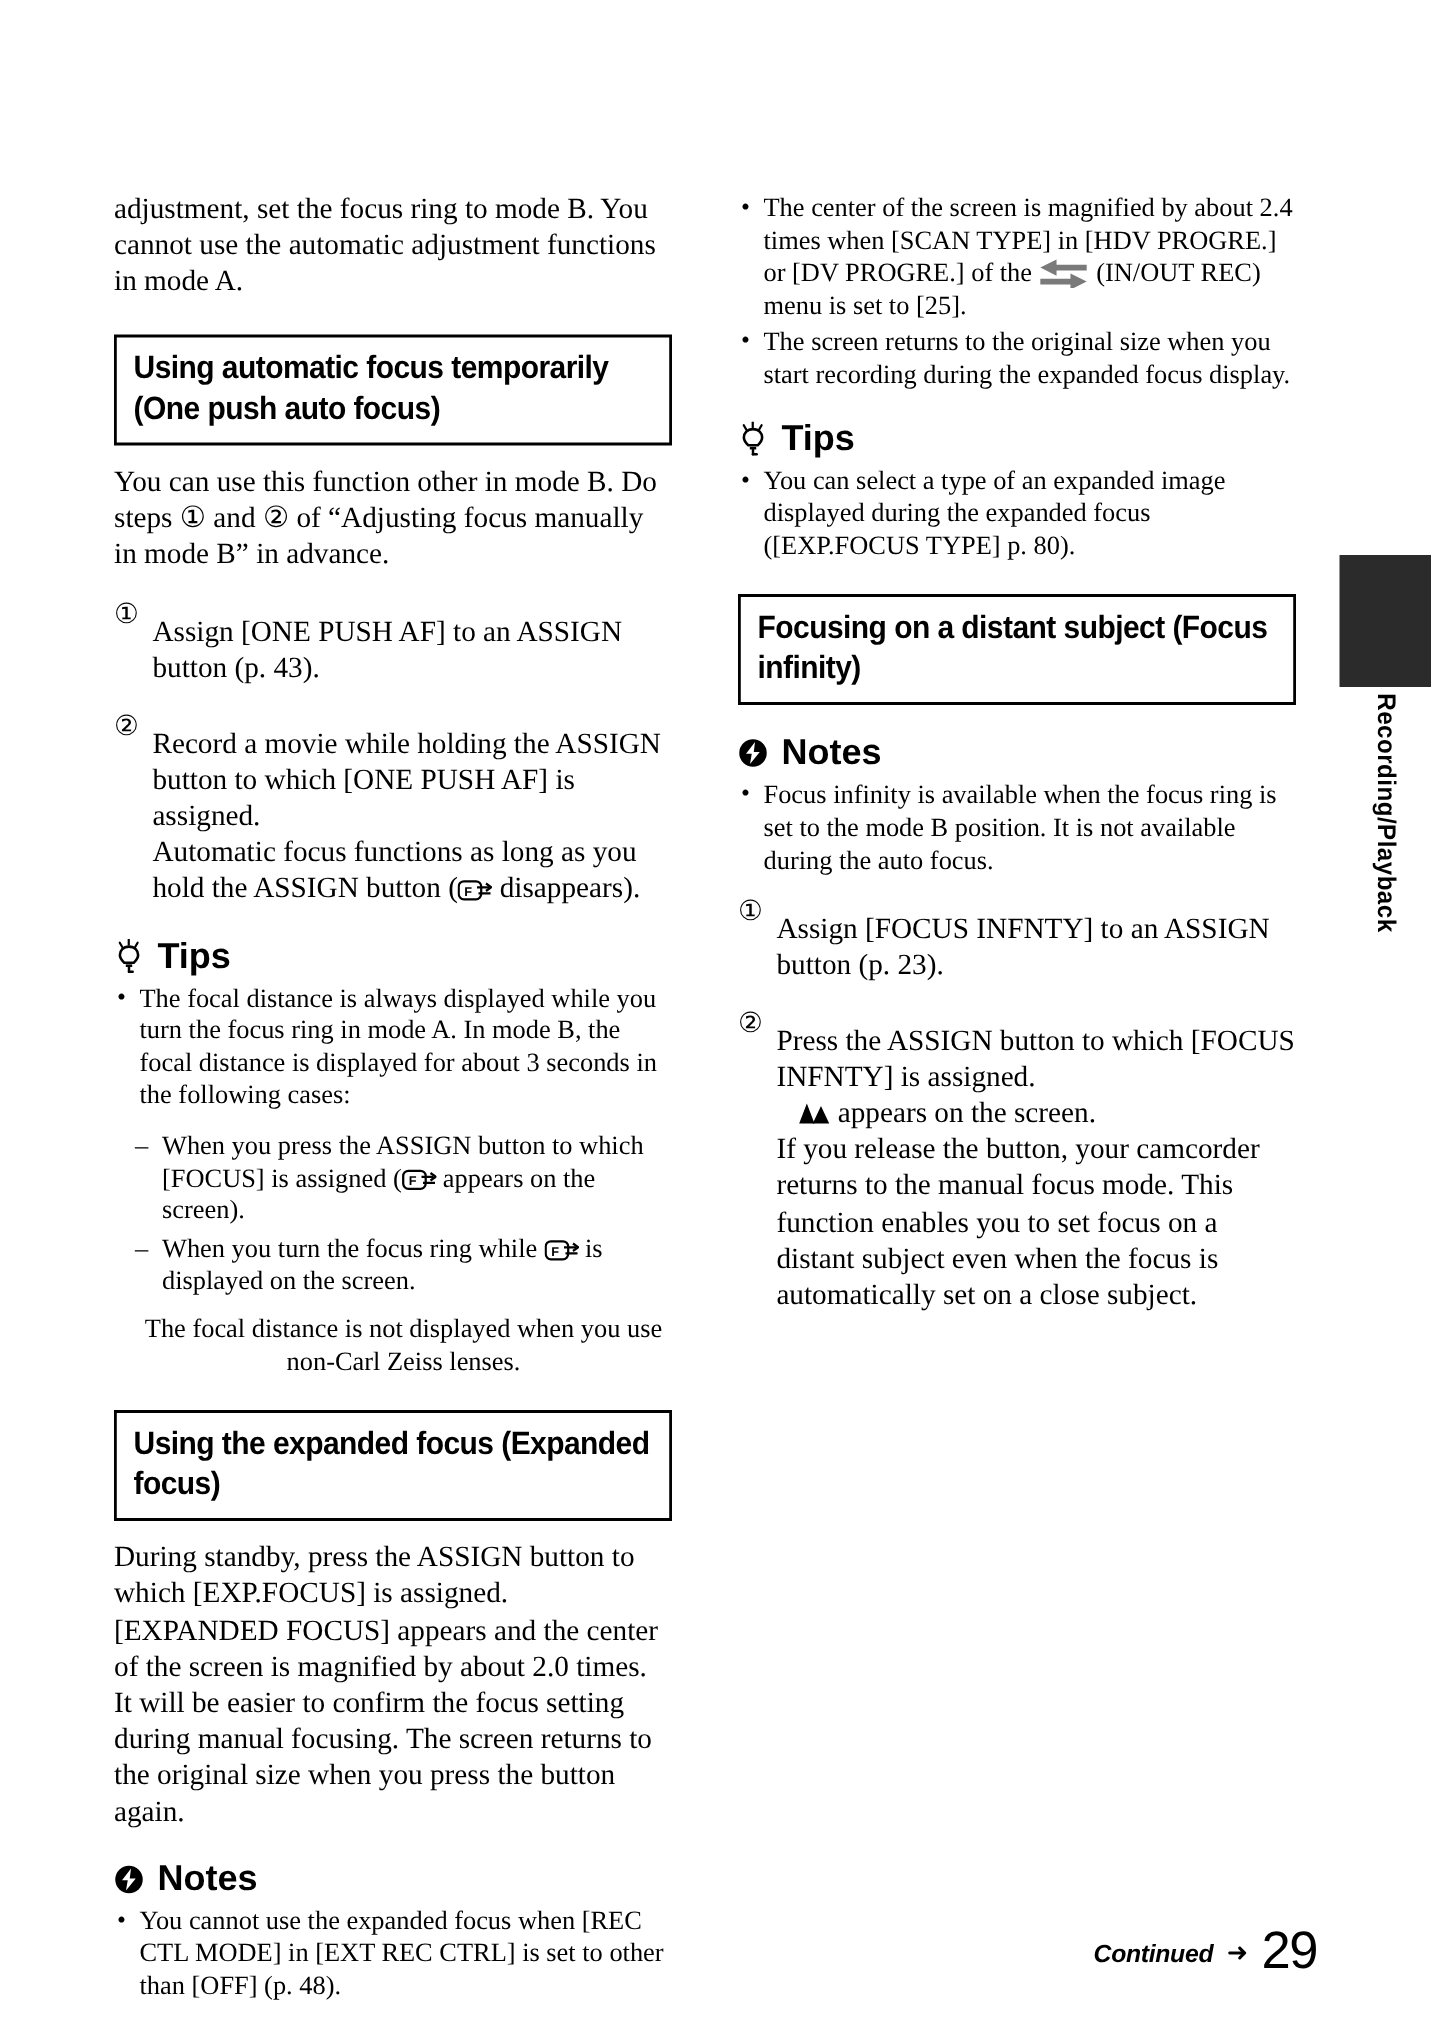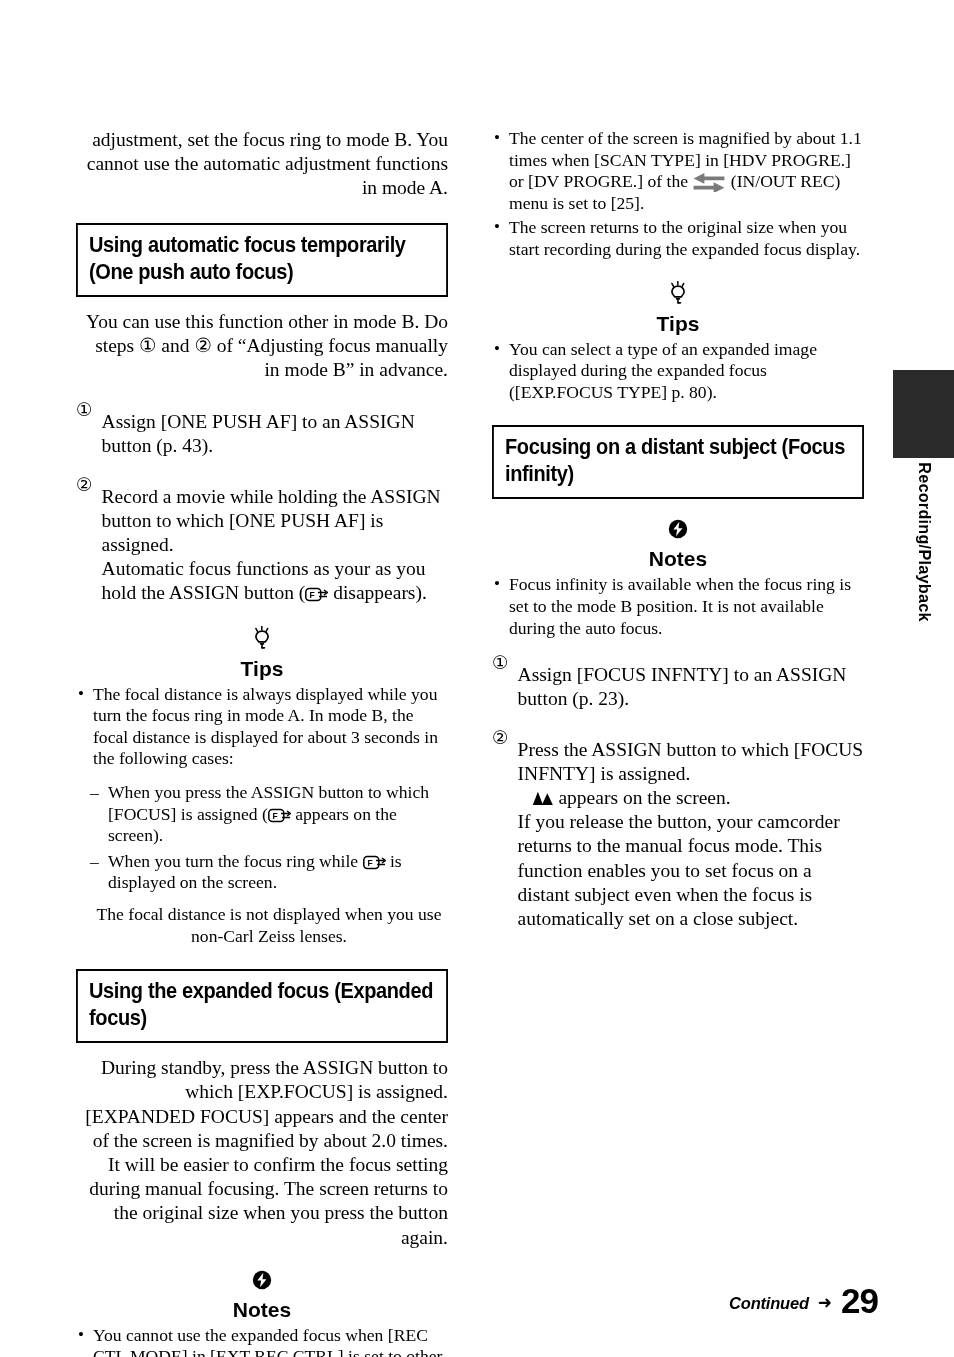--- a/index.html
+++ b/index.html
@@ -25,21 +25,21 @@
     top: 128px;
     width: 372px;
   }
   .col-left  { left: 76px; }
   .col-right { left: 492px; }
 
   
   .para {
     font-size: 19.5px;
     line-height: 24.2px;
-    text-align: right;
+    text-align: left;
     margin: 0 0 16px 0;
   }
 
   
   .section-head {
     border: 2.2px solid #000;
     padding: 7px 10px 9px 12px;
     margin: 22px 0 13px 0;
     font-family: "Liberation Sans", sans-serif;
     font-weight: bold;
@@ -51,23 +51,22 @@
     width: 107.5%;
   }
 
   
   .callout-head {
     display: flex;
     align-items: center;
     gap: 9px;
     font-family: "Liberation Sans", sans-serif;
     font-weight: bold;
-    font-size: 21px;
+    font-size: 24px;
     margin: 20px 0 5px 0;
-    flex-direction: column;
   }
   .callout-head .label { line-height: 1; }
 
   .icon-bulb { width: 20px; height: 23px; display: block; }
   .icon-note { width: 20px; height: 20px; display: block; }
 
   
   ul.bullets {
     list-style: none;
     margin: 0 0 12px 0;
@@ -196,21 +195,21 @@
   .footer .arrow {
     font-family: "DejaVu Sans", sans-serif;
     font-size: 17px;
     line-height: 1;
     font-weight: bold;
     position: relative;
     top: -1px;
   }
   .footer .pageno {
     font-family: "Liberation Sans", sans-serif;
-    font-weight: bold;
+    font-weight: normal;
     font-size: 35px;
     letter-spacing: -1px;
     position: relative;
     top: 4px;
   }
 </style>
 </head>
 <body>
 
 <div class="page">
@@ -225,21 +224,21 @@
 
     <ol class="steps">
       <li class="step">
         <span class="num">①</span>
         <span class="body">Assign [ONE PUSH AF] to an ASSIGN button (p. 43).</span>
       </li>
       <li class="step">
         <span class="num">②</span>
         <span class="body">
           <span>Record a movie while holding the ASSIGN button to which [ONE PUSH AF] is assigned.</span>
-          <span class="sub"><span>Automatic focus functions as your as you hold the ASSIGN button (</span><svg class="ico ico-focus" viewBox="0 0 46 30">
+          <span class="sub"><span>Automatic focus functions as long as you hold the ASSIGN button (</span><svg class="ico ico-focus" viewBox="0 0 46 30">
               <rect x="1.6" y="3" width="30" height="24" rx="7" ry="7" fill="none" stroke="#000" stroke-width="3"></rect>
               <text x="9" y="22" font-family="Liberation Sans, sans-serif" font-size="17" font-weight="bold" fill="#000">F</text>
               <path d="M26 11 H42" stroke="#000" stroke-width="3" fill="none"></path>
               <path d="M28 19 H44" stroke="#000" stroke-width="3" fill="none"></path>
               <path d="M38 6 L45 11 L38 16" stroke="#000" stroke-width="3" fill="none" stroke-linejoin="miter"></path>
             </svg><span> disappears).</span></span>
         </span>
       </li>
     </ol>
 
@@ -292,21 +291,21 @@
     </div>
 
     <ul class="bullets">
       <li>You cannot use the expanded focus when [REC CTL MODE] in [EXT REC CTRL] is set to other than [OFF] (p. 48).</li>
     </ul>
   </div>
 
   <div class="col col-right">
 
     <ul class="bullets">
-      <li><span>The center of the screen is magnified by about 1.1 times when [SCAN TYPE] in [HDV PROGRE.] or [DV PROGRE.] of the </span><svg class="ico ico-inout" viewBox="0 0 44 26">
+      <li><span>The center of the screen is magnified by about 2.4 times when [SCAN TYPE] in [HDV PROGRE.] or [DV PROGRE.] of the </span><svg class="ico ico-inout" viewBox="0 0 44 26">
           <path d="M16 2 L16 6.5 L42 6.5 L42 11.5 L16 11.5 L16 16 L2 9 Z" fill="#7a7a7a"></path>
           <path d="M28 14 L28 18.5 L2 18.5 L2 23.5 L28 23.5 L28 28 L42 21 Z" fill="#7a7a7a"></path>
         </svg><span> (IN/OUT REC) menu is set to [25].</span></li>
       <li>The screen returns to the original size when you start recording during the expanded focus display.</li>
     </ul>
 
     <div class="callout-head">
       <svg class="icon-bulb" viewBox="0 0 24 28">
         <path d="M4.5 3 L6.5 6.5" stroke="#000" stroke-width="1.8" stroke-linecap="round"></path>
         <path d="M11.8 0.6 L11.8 4.6" stroke="#000" stroke-width="1.8" stroke-linecap="round"></path>

